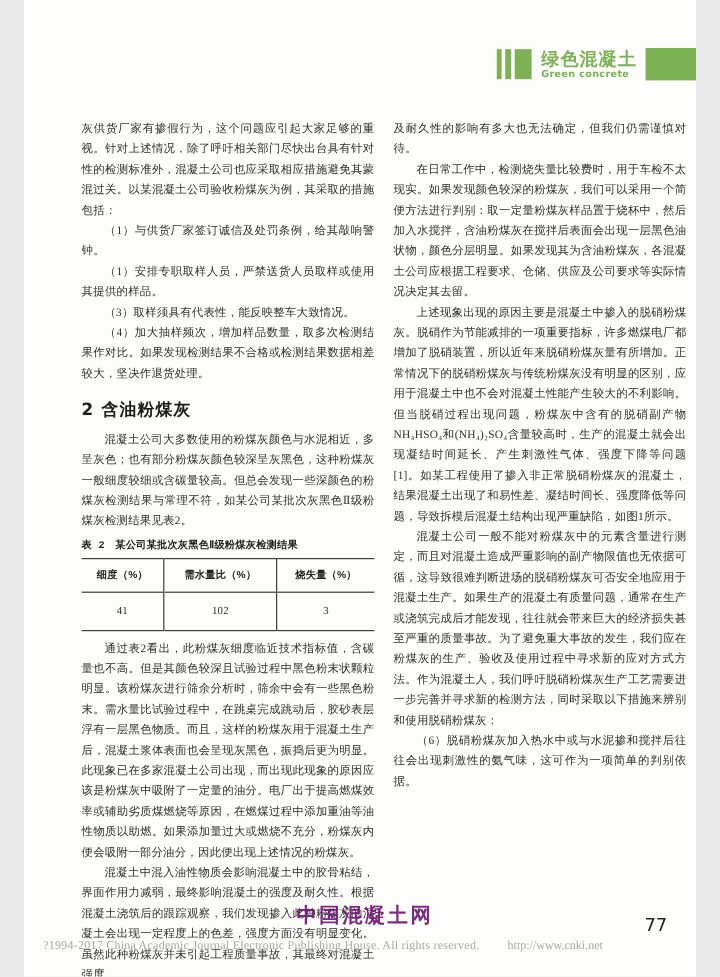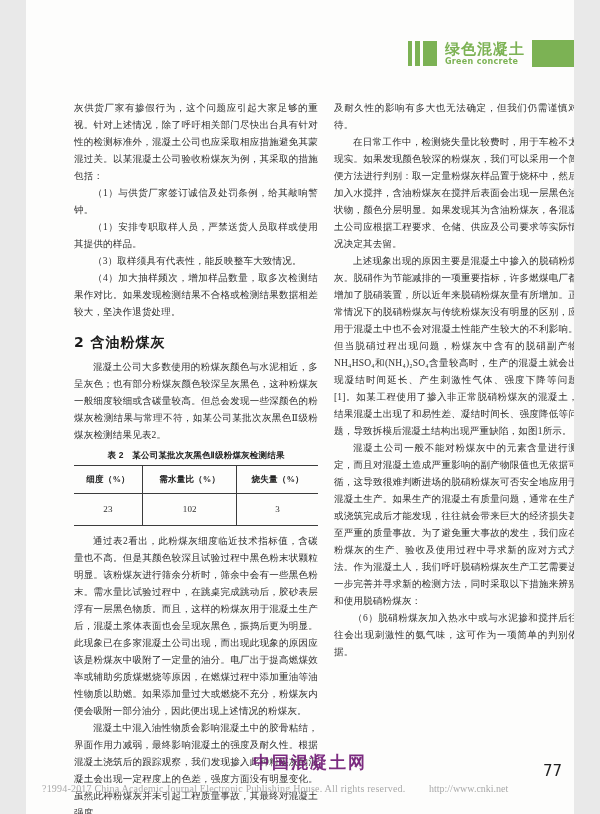--- a/index.html
+++ b/index.html
@@ -4,20 +4,21 @@
 <style>
   html,body{margin:0;padding:0;background:#e9e9e9;}
   .page{
     position:relative;
     width:548px;height:814px;
     background:#fdfdfc;
     margin:0 auto;
     overflow:hidden;
     font-family:"Liberation Serif","DejaVu Serif",serif;
     color:#2e2e2e;
+    padding-left:12px;
   }
   
   .header-badge{
     position:absolute;top:40px;right:0;
     display:flex;align-items:stretch;height:27px;
   }
   .hb-bar{background:#7cb254;display:inline-block;}
   .hb-bar1{width:4px;margin-right:3px;margin-top:1px;margin-bottom:1px;}
   .hb-bar2{width:5px;margin-right:3px;margin-top:1px;margin-bottom:1px;}
   .hb-bar3{width:14px;margin-right:8px;margin-top:1px;margin-bottom:1px;}
@@ -40,30 +41,30 @@
   .col p{margin:0;}
   .col p.ind{text-indent:2em;}
   .col h2{
     font-family:"DejaVu Sans","Liberation Sans",sans-serif;
     font-size:14px;font-weight:bold;color:#1b1b1b;
     margin:13px 0 9px 0;line-height:16px;letter-spacing:1px;
   }
   
   .tbl-wrap{margin:5px 0 7px 0;}
   .tbl-caption{
-    font-family:Liberation Sans, sans-serif;
-    font-size:8.5px;font-weight:bold;text-align:center;color:#222;
+    font-family:Liberation Mono, monospace;
+    font-size:8.5px;font-weight:bold;text-align:left;color:#222;
     margin-bottom:4px;line-height:12px;
   }
   table.dtable{
     width:100%;border-collapse:collapse;
     border-top:1.5px solid #3c3c3c;border-bottom:1.5px solid #3c3c3c;
   }
   table.dtable th{
-    font-family:Liberation Serif, serif;
+    font-family:Liberation Sans, sans-serif;
     font-size:8.5px;font-weight:bold;color:#222;
     border-bottom:1px solid #3c3c3c;padding:5px 2px;text-align:center;
   }
   table.dtable td{
     font-size:9px;color:#2e2e2e;padding:7px 2px;text-align:center;
   }
   table.dtable th + th, table.dtable td + td{border-left:1px solid #3c3c3c;}
   
   .watermark{
     position:absolute;left:227px;top:751px;
@@ -122,21 +123,21 @@
         <table class="dtable">
           <thead>
             <tr>
               <th>细度（%）</th>
               <th>需水量比（%）</th>
               <th>烧失量（%）</th>
             </tr>
           </thead>
           <tbody>
             <tr>
-              <td>23</td>
+              <td>41</td>
               <td>102</td>
               <td>3</td>
             </tr>
           </tbody>
         </table>
       </div>
 
       <p class="ind">通过表2看出，此粉煤灰细度临近技术指标值，含碳量也不高。但是其颜色较深且试验过程中黑色粉末状颗粒明显。该粉煤灰进行筛余分析时，筛余中会有一些黑色粉末。需水量比试验过程中，在跳桌完成跳动后，胶砂表层浮有一层黑色物质。而且，这样的粉煤灰用于混凝土生产后，混凝土浆体表面也会呈现灰黑色，振捣后更为明显。此现象已在多家混凝土公司出现，而出现此现象的原因应该是粉煤灰中吸附了一定量的油分。电厂出于提高燃煤效率或辅助劣质煤燃烧等原因，在燃煤过程中添加重油等油性物质以助燃。如果添加量过大或燃烧不充分，粉煤灰内便会吸附一部分油分，因此便出现上述情况的粉煤灰。</p>
       <p class="ind">混凝土中混入油性物质会影响混凝土中的胶骨粘结，界面作用力减弱，最终影响混凝土的强度及耐久性。根据混凝土浇筑后的跟踪观察，我们发现掺入此种粉煤灰的混凝土会出现一定程度上的色差，强度方面没有明显变化。虽然此种粉煤灰并未引起工程质量事故，其最终对混凝土强度</p>
     </div>

